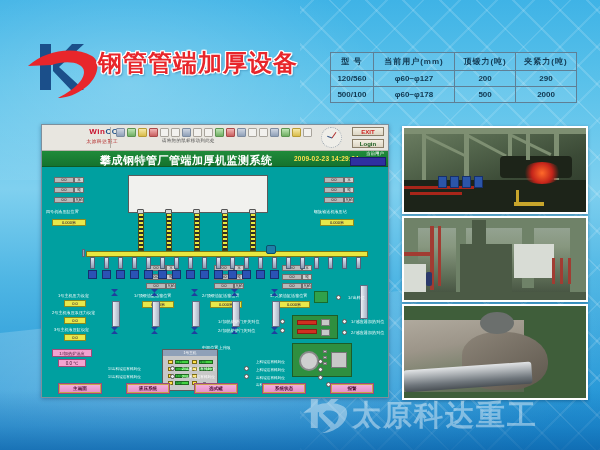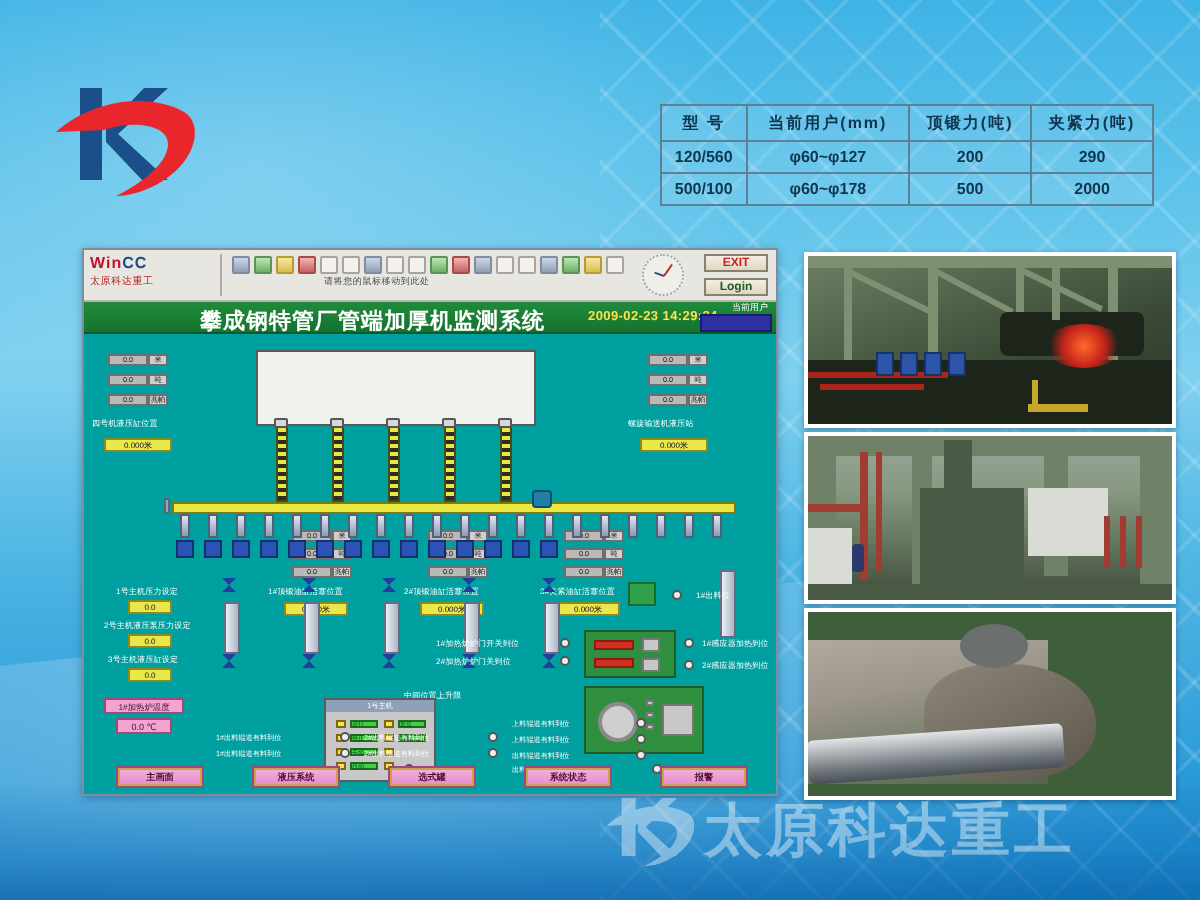--- a/index.html
+++ b/index.html
@@ -69,21 +69,21 @@
   .spec-table th{ letter-spacing:1px; }
 
   
   .hmi{
     position:absolute; left:41px; top:124px; width:348px; height:274px;
     background:#d4d0c8; border:1px solid #7d8f9c;
     box-shadow:0 1px 4px rgba(0,40,80,.35);
     overflow:hidden;
   }
   .hmi-toolbar{ position:relative; height:26px; background:#e8e6e0; border-bottom:1px solid #b9b5ad; }
-  .wincc-logo{ position:absolute; left:3px; top:2px; width:62px; height:22px; text-align:left; }
+  .wincc-logo{ position:absolute; left:14px; top:2px; width:62px; height:22px; text-align:right; }
   .wincc-word{ font-size:8px; font-weight:bold; color:#c8102e; letter-spacing:.5px; line-height:10px; }
   .wincc-word i{ font-style:normal; color:#1b4f8a; }
   .wincc-sub{ font-size:5px; color:#b02020; line-height:8px; letter-spacing:.3px; }
   .tb-sep{ position:absolute; top:2px; width:1px; height:21px; background:#b0aca4; }
   .tb-icons{ position:absolute; left:74px; top:3px; display:flex; gap:2px; }
   .tb-ic{ width:9px; height:9px; border-radius:1px; background:linear-gradient(#cfd6e2,#8fa0b8); border:1px solid #7d8ca0; }
   .tb-ic.g{ background:linear-gradient(#bfe6b5,#6fae63); border-color:#5c9452; }
   .tb-ic.y{ background:linear-gradient(#f6e9a8,#d9bc4a); border-color:#b79c36; }
   .tb-ic.r{ background:linear-gradient(#f2b6b6,#c95f5f); border-color:#a84b4b; }
   .tb-ic.w{ background:#f2f1ee; border-color:#a8a49c; }
@@ -214,20 +214,21 @@
   <div class="bg-swoosh"></div>
   <div class="bg-bottomband"></div>
 
   <div class="logo">
     <svg width="76" height="62" viewBox="0 0 76 62">
       <rect x="14" y="4" width="11" height="46" fill="#1b4f8a"></rect>
       <polygon points="27,24 46,4 58,4 33,27 58,50 45,50 27,31" fill="#1b4f8a"></polygon>
       <path d="M2,26 C20,10 48,6 66,16 C76,22 72,40 56,50 C47,56 38,58 32,58 C44,52 58,42 58,32 C58,22 40,20 26,25 Z" fill="#e8262b"></path>
     </svg>
   </div>
+  <div class="main-title">钢管管端加厚设备</div>
 
   <table class="spec-table">
     <thead>
       <tr>
         <th>型  号</th>
         <th>当前用户(mm)</th>
         <th>顶锻力(吨)</th>
         <th>夹紧力(吨)</th>
       </tr>
     </thead>

